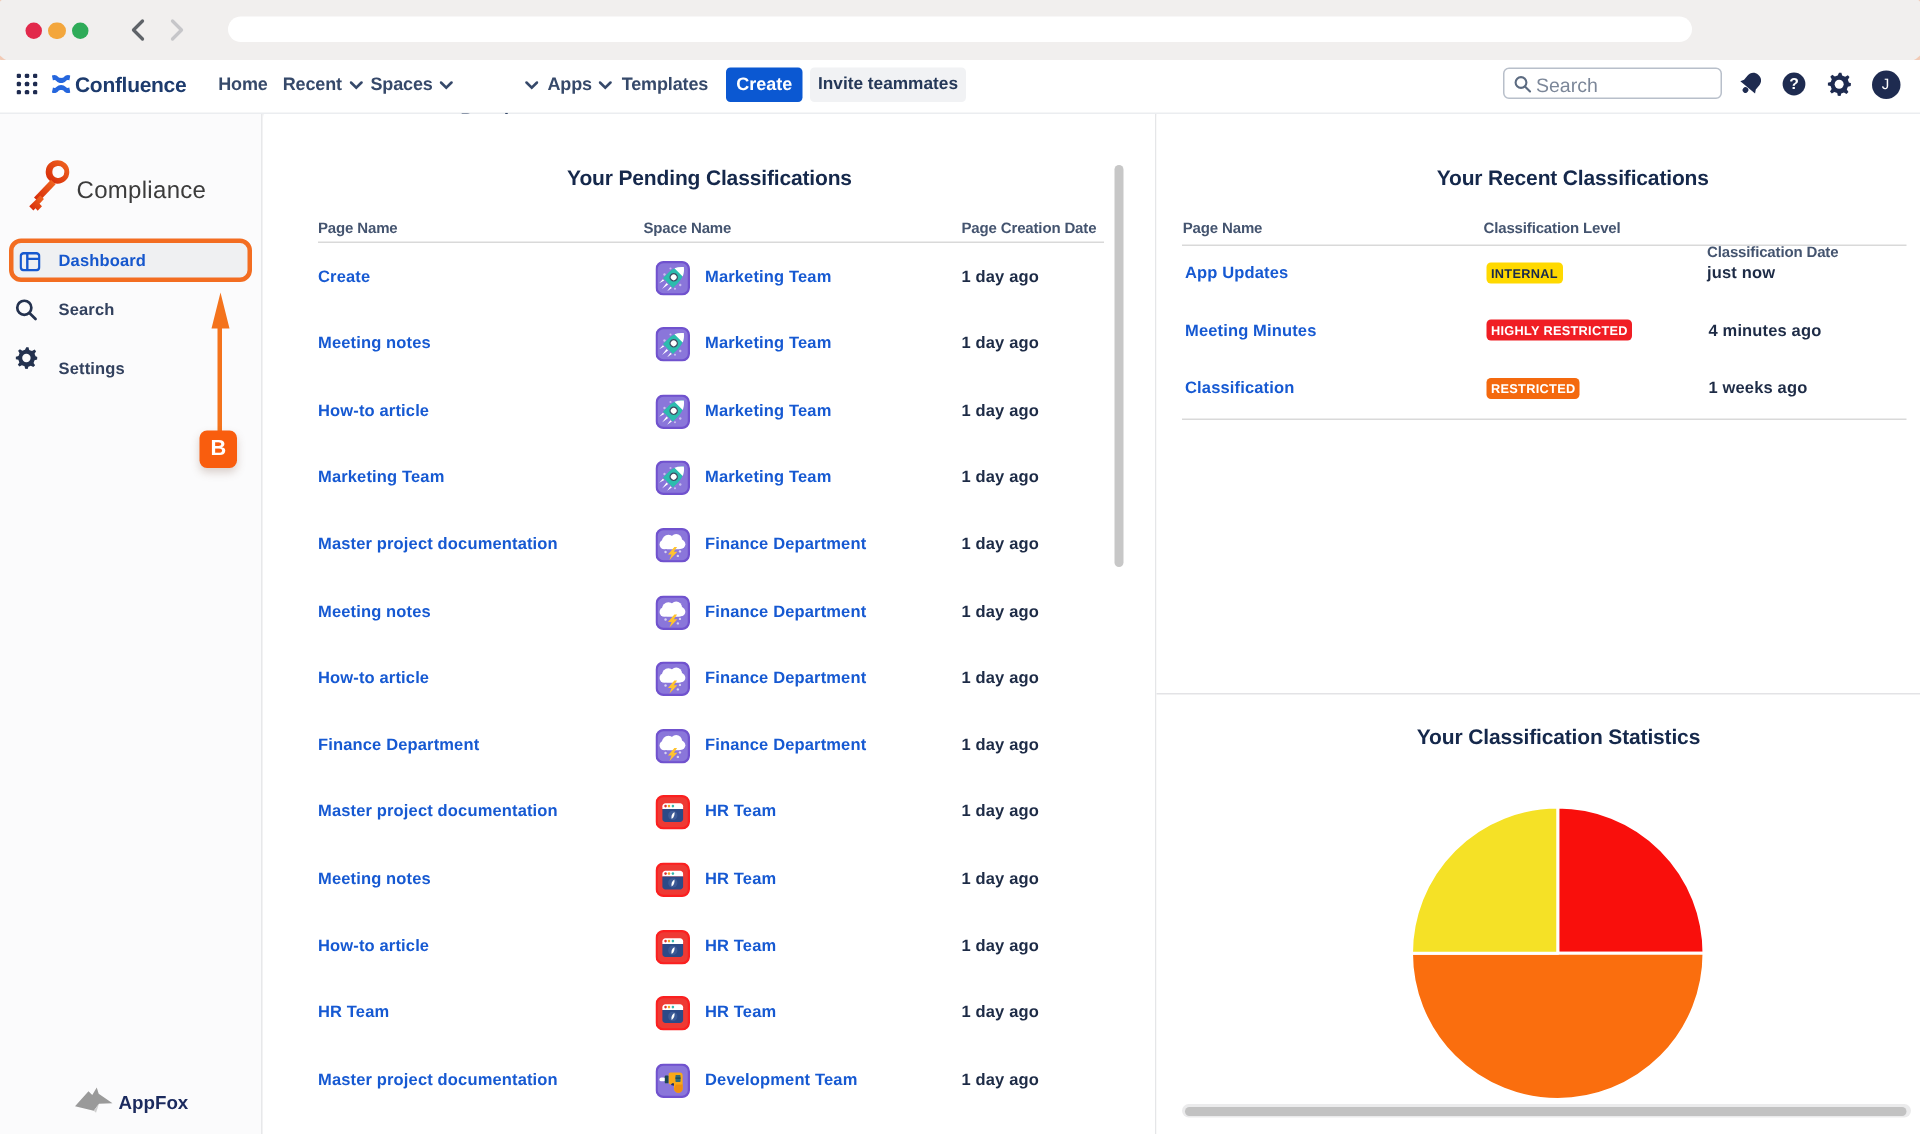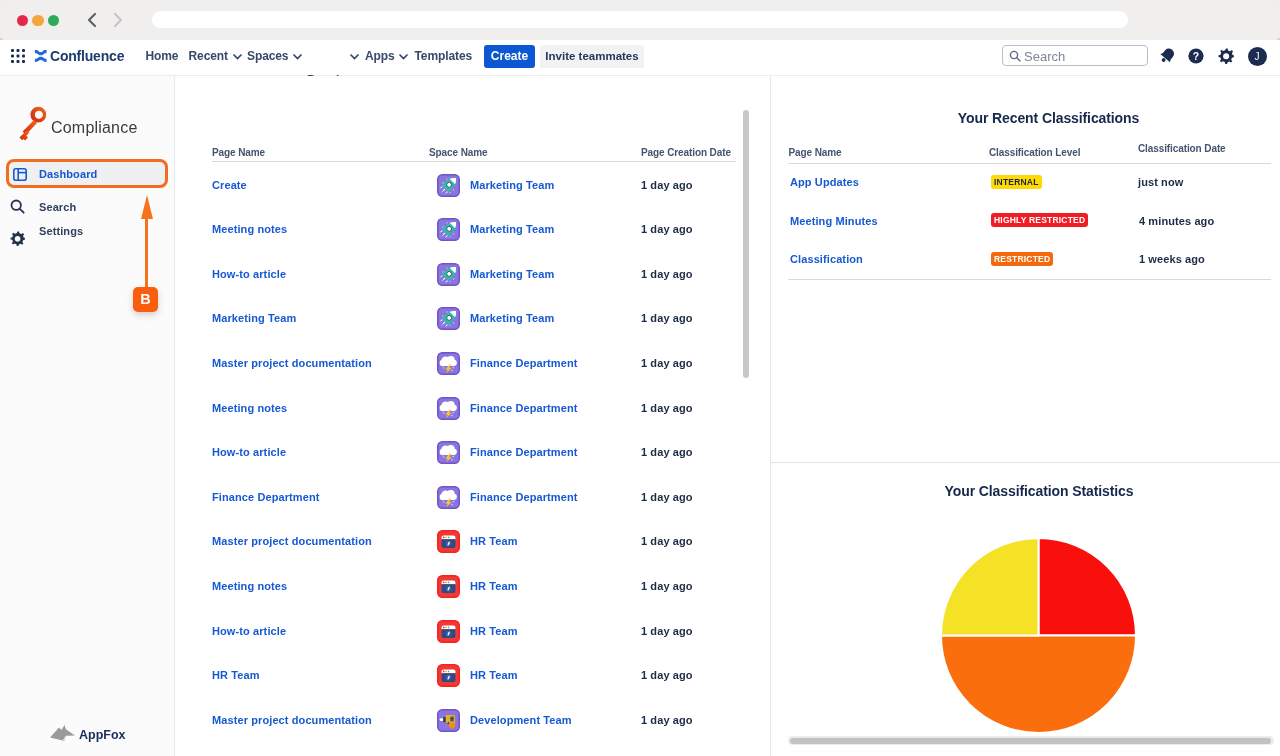--- a/index.html
+++ b/index.html
@@ -210,33 +210,34 @@
     <path d="M9.8 9.8 L13.7 13.7" stroke="#24324f" stroke-width="1.8" stroke-linecap="round"></path>
   </svg>
   <div class="snav" style="top:200px;">Search</div>
 
   <svg class="abs" style="left:9.5px; top:230.5px;" width="15" height="15" viewBox="0 0 16 16">
     <g fill="#24324f">
       <path d="M8 0.5 L9.6 0.5 L10.1 2.4 L12.1 3.2 L13.9 2.1 L15 3.4 L13.9 5.2 L14.6 7 L16 7.5 L15.8 9.3 L13.9 9.8 L13.2 11.7 L14.3 13.4 L13 14.6 L11.3 13.6 L9.5 14.4 L9 16 L7.2 15.9 L6.8 14 L4.9 13.3 L3.2 14.3 L2 13 L3.1 11.3 L2.4 9.4 L0.6 9 L0.6 7.2 L2.5 6.7 L3.2 4.8 L2.2 3.1 L3.5 1.9 L5.2 3 L7.1 2.3 Z"></path>
       <circle cx="8.1" cy="8.2" r="3" fill="#fbfbfc"></circle>
     </g>
   </svg>
-  <div class="snav" style="top:224px;">Settings</div>
+  <div class="snav" style="top:239px;">Settings</div>
 
   <div class="abs" style="left:145.3px; top:217px; width:3.2px; height:71px; background:#f4731c;"></div>
   <div class="abs" style="left:141px; top:195px; width:0; height:0; border-left:6px solid transparent; border-right:6px solid transparent; border-bottom:24px solid #f4731c;"></div>
   <div class="abs" style="left:133px; top:287px; width:25px; height:25px; border-radius:5px; background:#f95d0e; color:#fff; font-size:14.5px; font-weight:bold; text-align:center; line-height:25px; box-shadow:0 3px 6px rgba(120,80,60,.25);">B</div>
 
   <svg class="abs" style="left:49px; top:722px;" width="27" height="22" viewBox="0 0 27 22">
     <path d="M1 15.5 L10 5.5 L12.5 8 L15.5 3 L16.8 7.2 L26 13.5 L17 13.8 L13.5 18.5 Z" fill="#9a9a9a"></path>
     <path d="M13.5 18.5 L17 13.8 L15 19.8 Z" fill="#cfcfcf"></path>
   </svg>
   <div class="abs" style="left:79px; top:728px; font-size:12.5px; font-weight:bold; color:#1b2a5e;">AppFox</div>
 
   <div id="leftpanel"></div>
+  <div class="ptitle" style="left:176px; top:110px; width:594px; text-align:center;">Your Pending Classifications</div>
   <div class="thead" style="left:212px; top:146.5px;">Page Name</div>
   <div class="thead" style="left:429px; top:146.5px;">Space Name</div>
   <div class="thead" style="left:641px; top:146.5px;">Page Creation Date</div>
   <div class="hline" style="left:212px; top:161px; width:524px;"></div>
   <div class="plink" style="left:212px; top:177.5px;">Create</div>
   <svg class="avatar" style="left:437px; top:173.5px;" width="23" height="23">
       <use href="#av-mkt"></use>
     </svg>
   <div class="plink" style="left:470px; top:177.5px;">Marketing Team</div>
   <div class="pdate" style="left:641px; top:177.5px;">1 day ago</div>
@@ -313,21 +314,21 @@
   <div class="plink" style="left:470px; top:712.7px;">Development Team</div>
   <div class="pdate" style="left:641px; top:712.7px;">1 day ago</div>
 
   <div class="abs" style="left:742.5px; top:110px; width:6px; height:268px; border-radius:3px; background:#c7c7c7;"></div>
   <div id="vdivider"></div>
 
   <div id="rightpanel"></div>
   <div class="ptitle" style="left:803px; top:110px; width:491px; text-align:center;">Your Recent Classifications</div>
   <div class="thead" style="left:788.5px; top:146.5px;">Page Name</div>
   <div class="thead" style="left:989px; top:146.5px;">Classification Level</div>
-  <div class="thead" style="left:1138px; top:143px;">Classification Date</div>
+  <div class="thead" style="left:1138px; top:163px;">Classification Date</div>
   <div class="hline" style="left:788px; top:163px; width:483px;"></div>
 
   <div class="plink" style="left:790px; top:174.5px;">App Updates</div>
   <div class="badge" style="left:991px; top:174.5px; background:#ffd900; color:#17284c;">INTERNAL</div>
   <div class="pdate" style="left:1138px; top:174.5px;">just now</div>
 
   <div class="plink" style="left:790px; top:213.5px;">Meeting Minutes</div>
   <div class="badge" style="left:991px; top:213px; background:#f01e24; color:#fff;">HIGHLY RESTRICTED</div>
   <div class="pdate" style="left:1139px; top:213.5px;">4 minutes ago</div>
 

